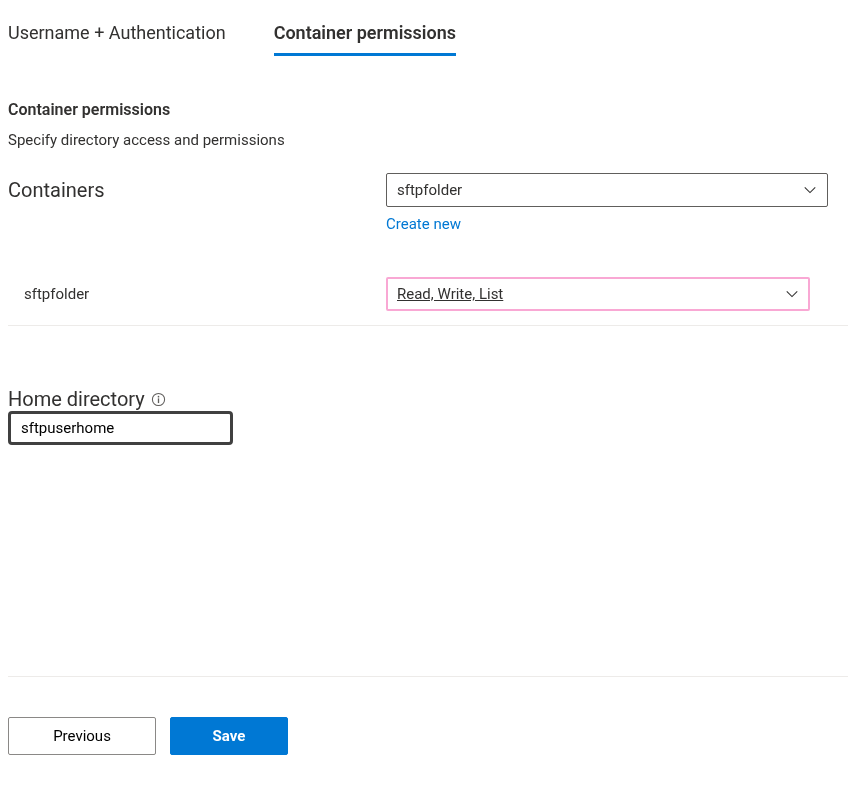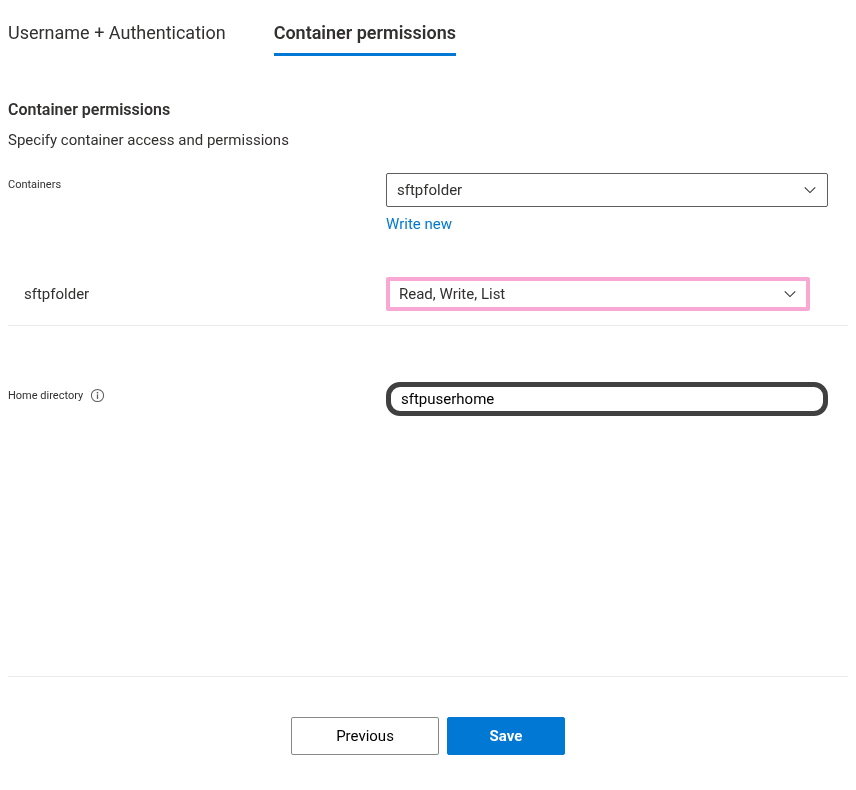--- a/index.html
+++ b/index.html
@@ -41,49 +41,50 @@
       color: #323130;
       margin-bottom: 24px;
     }
     .field-row {
       display: flex;
       align-items: flex-start;
       margin-bottom: 10px;
     }
     .field-label {
       width: 378px;
-      font-size: 11px;
+      font-size: 20px;
       padding-top: 5px;
       display: flex;
       align-items: center;
       gap: 6px;
     }
     .field-control { flex: 1; max-width: 442px; }
     .select-control {
       width: 100%;
       height: 34px;
       border: 1px solid #605e5c;
       border-radius: 2px;
       display: flex;
       align-items: center;
       justify-content: space-between;
       padding: 0 10px;
       cursor: pointer;
       background: #fff;
       font-size: 15px;
     }
     .select-control.focused {
-      border: 4px solid #f9a8d4;
+      border: 2px solid #f9a8d4;
       padding: 12px 9px;
+      text-decoration: underline;
     }
     .text-input {
       width: 100%;
       height: 34px;
-      border: 5px solid #404040;
-      border-radius: 14px;
+      border: 3px solid #404040;
+      border-radius: 4px;
       padding: 0 10px;
       font-size: 15px;
       font-family: inherit;
       outline: none;
     }
     .link {
       color: #0078d4;
       font-size: 15px;
       cursor: pointer;
       display: inline-block;
@@ -102,40 +103,39 @@
     .th-name { width: 362px; }
     .th-perm { flex: 1; }
     .table-row {
       display: flex;
       align-items: center;
       padding: 12px 16px 14px;
       border-bottom: 1px solid #edebe9;
     }
     .td-name { width: 362px; font-size: 15px; }
     .td-perm { flex: 1; max-width: 424px; }
-    .home-dir-row { margin-top: 56px; }
+    .home-dir-row { margin-top: 56px; flex-direction: column; }
     .info-icon {
       display: inline-flex;
       align-items: center;
       justify-content: center;
       width: 16px;
       height: 16px;
       cursor: pointer;
     }
     .footer {
       position: absolute;
       left: 8px;
       right: 8px;
       width: 840px;
       top: 676px;
       border-top: 1px solid #edebe9;
       padding-top: 40px;
       display: flex;
-      gap: 8px;
-      justify-content: center;
+      gap: 14px;
     }
     .btn {
       height: 38px;
       padding: 0 22px;
       border-radius: 2px;
       font-size: 15px;
       cursor: pointer;
       border: 1px solid #8a8886;
       background: #fff;
       font-family: inherit;
@@ -157,34 +157,34 @@
 </head>
 <body>
 
 <div class="page">
   <div class="tabs">
     <div class="tab">Username + Authentication</div>
     <div class="tab active">Container permissions</div>
   </div>
 
   <div class="section-title">Container permissions</div>
-  <div class="section-desc">Specify container access and permissions</div>
+  <div class="section-desc">Specify directory access and permissions</div>
 
   <div class="field-row">
     <div class="field-label">Containers</div>
     <div class="field-control">
       <div class="select-control">
         <span>sftpfolder</span>
         <span class="chevron">
           <svg viewBox="0 0 16 16" width="14" height="14">
               <path d="M2 5 L8 11 L14 5" stroke="#323130" stroke-width="1.2" fill="none"></path>
             </svg>
         </span>
       </div>
-      <span class="link">Write new</span>
+      <span class="link">Create new</span>
     </div>
   </div>
 
   <div class="table-wrap">
     <div class="table-row">
       <div class="td-name">sftpfolder</div>
       <div class="td-perm">
         <div class="select-control focused">
           <span>Read, Write, List</span>
           <span class="chevron">

